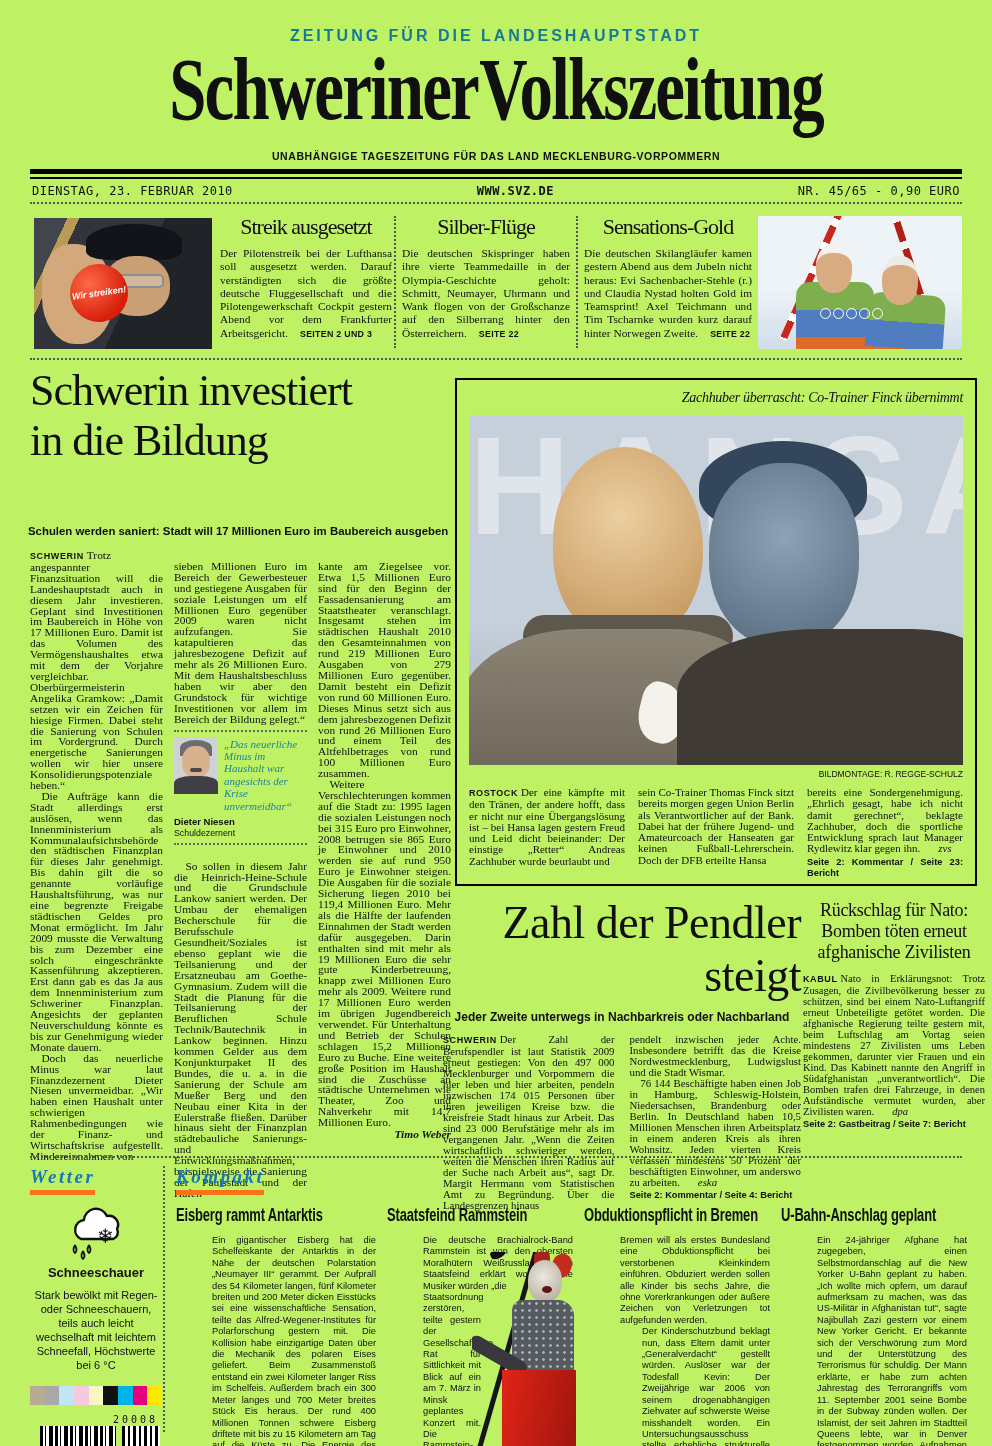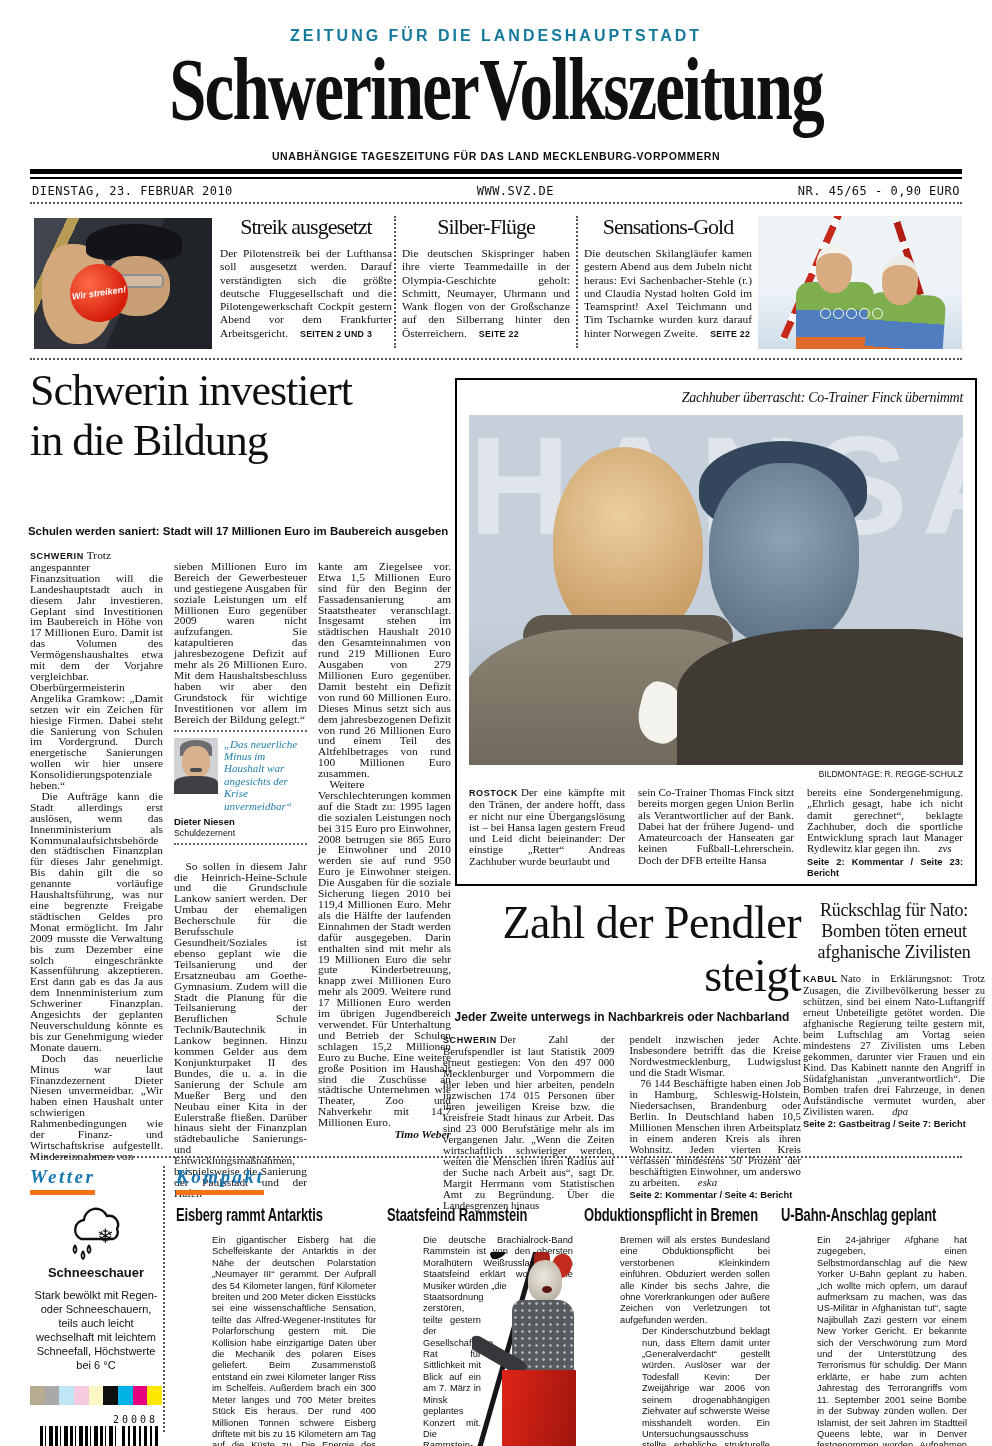--- a/index.html
+++ b/index.html
@@ -1,33 +1,33 @@
 <!DOCTYPE html>
 <html lang="de"><head>
 <meta charset="utf-8">
 <style>
   html,body{margin:0;padding:0;background:#e9e9e9;}
-  .page{position:relative;width:992px;height:1446px;margin:0 auto;background:#ffffff;
+  .page{position:relative;width:992px;height:1446px;margin:0 auto;background:#bef264;
         font-family:"Liberation Serif",serif;color:#101010;overflow:hidden;}
 
   
   .kicker{position:absolute;top:27px;left:0;right:0;text-align:center;
           font-family:"Liberation Sans",sans-serif;font-weight:bold;font-size:16px;
           letter-spacing:3px;color:#15799c;}
   .mast-title{position:absolute;top:44px;left:0;right:0;text-align:center;margin:0;
           font-family:"Liberation Serif",serif;font-weight:bold;font-size:72px;
           letter-spacing:-2px;word-spacing:-12px;transform:scale(.93,1.24);transform-origin:50% 30%;}
   .mast-sub{position:absolute;top:150px;left:0;right:0;text-align:center;
           font-family:"Liberation Sans",sans-serif;font-weight:bold;font-size:10.5px;letter-spacing:.6px;}
   .rule-thick{position:absolute;top:169px;left:30px;right:30px;height:5px;background:#000;}
   .rule-thin{position:absolute;top:177px;left:30px;right:30px;height:2px;background:#000;}
   .daterow{position:absolute;top:182px;left:32px;right:32px;height:17px;display:flex;
           justify-content:space-between;align-items:center;
           font-family:"DejaVu Sans Mono",monospace;font-size:12px;letter-spacing:.5px;}
-  .daterow .site{font-weight:normal;}
+  .daterow .site{font-weight:bold;}
   .hdot{position:absolute;left:30px;right:30px;border-top:2px dotted #555;}
 
   
   .teaser-row{position:absolute;top:208px;left:30px;right:30px;height:150px;}
   .teaser{position:absolute;top:6px;}
   .teaser h2{margin:0 0 7px;font-weight:normal;font-size:22px;letter-spacing:-1px;text-align:center;}
   .teaser p{margin:0;font-size:11.4px;line-height:13.3px;text-align:justify;}
   .pageref{font-family:"Liberation Sans",sans-serif;font-weight:bold;font-size:8.8px;
            letter-spacing:.3px;padding-left:12px;white-space:nowrap;}
   .t1{left:190px;width:172px;} .t2{left:372px;width:168px;} .t3{left:554px;width:168px;}

